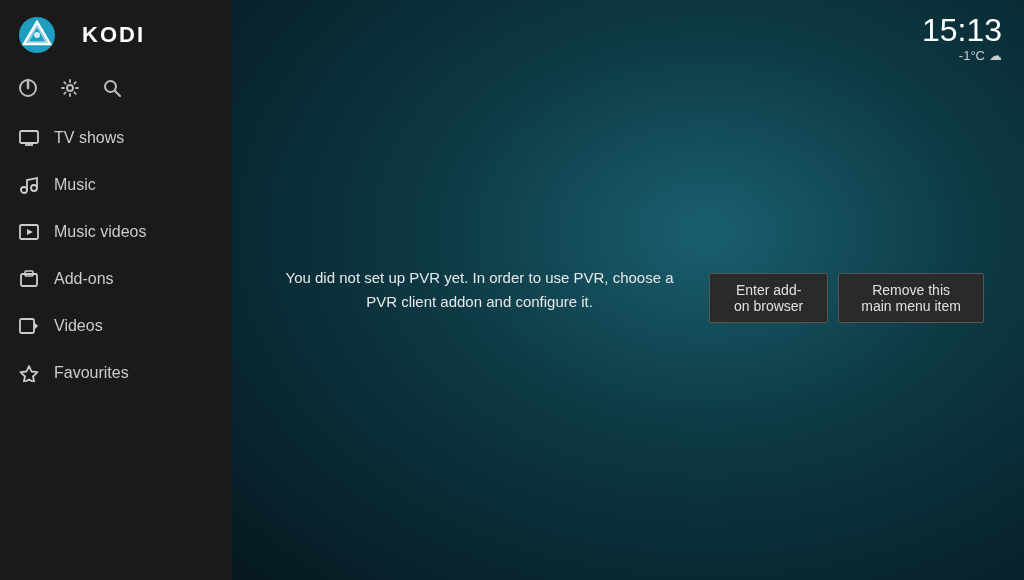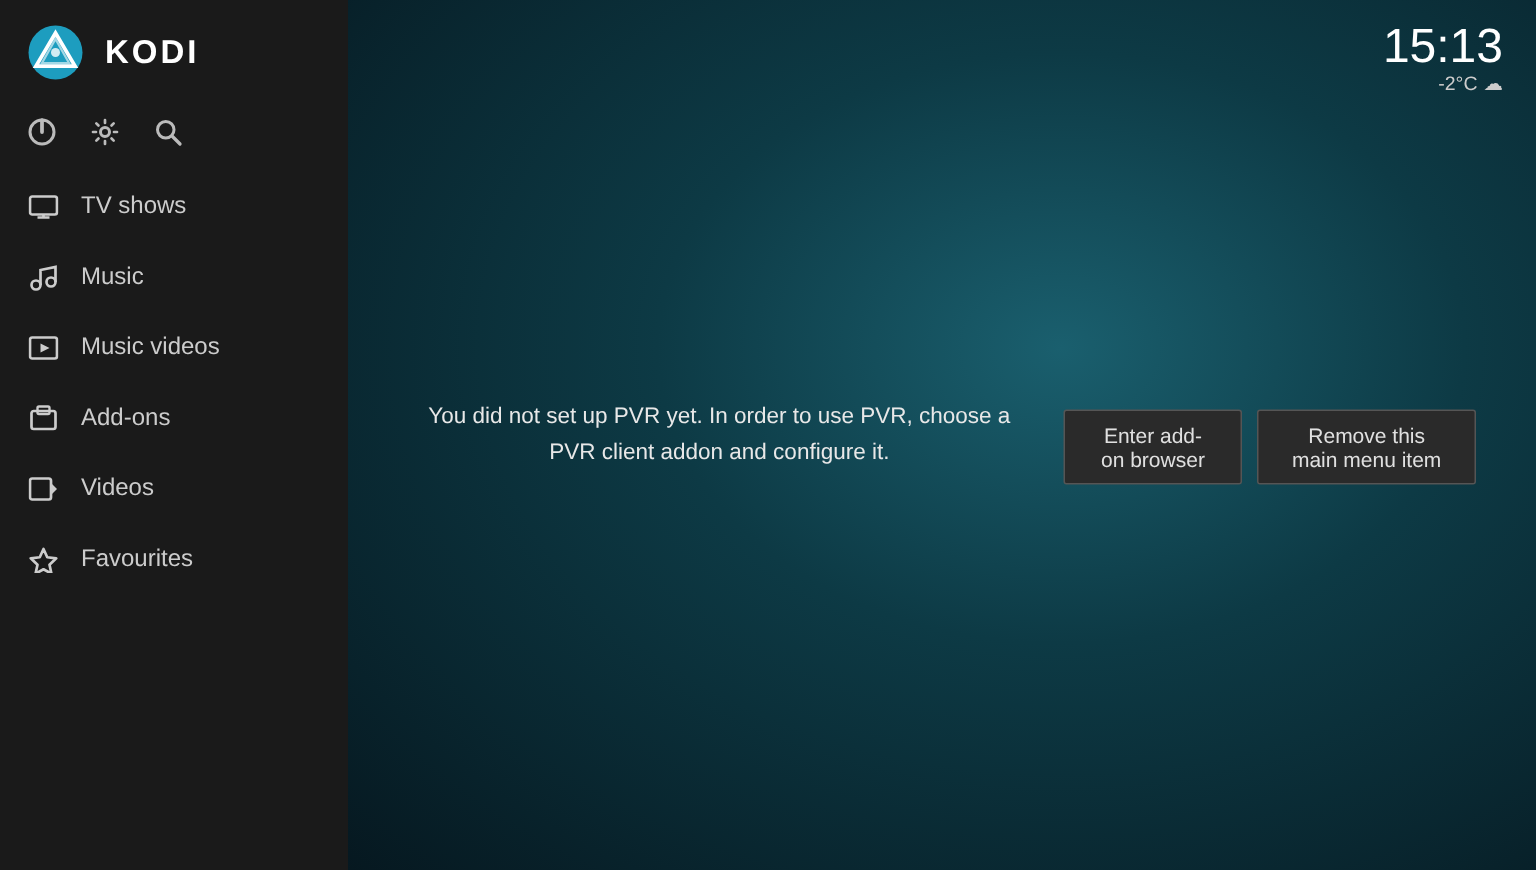--- a/index.html
+++ b/index.html
@@ -21,21 +21,21 @@
       display: flex;
       flex-direction: column;
       position: relative;
       z-index: 2;
     }
 
     .sidebar-header {
       display: flex;
       align-items: center;
       padding: 16px 18px;
-      gap: 14px;
+      gap: 26px;
     }
 
     .kodi-logo {
       width: 38px;
       height: 38px;
     }
 
     .kodi-title {
       color: #fff;
       font-size: 22px;
@@ -274,21 +274,21 @@
     </button>
 
   </nav>
 </aside>
 
 <main class="main-content">
 
   <div class="clock-area">
     <div class="clock-time">15:13</div>
     <div class="clock-weather">
-      <span>-2°C</span>
+      <span>-1°C</span>
       <span>☁</span>
     </div>
   </div>
 
   <div class="pvr-message-area">
     <div class="pvr-text">
       <span>You did not set up PVR yet. In order to use PVR, choose a PVR client addon and configure it.</span><br>
     </div>
     <div class="pvr-buttons">
       <button class="pvr-btn">Enter add-on browser</button>

